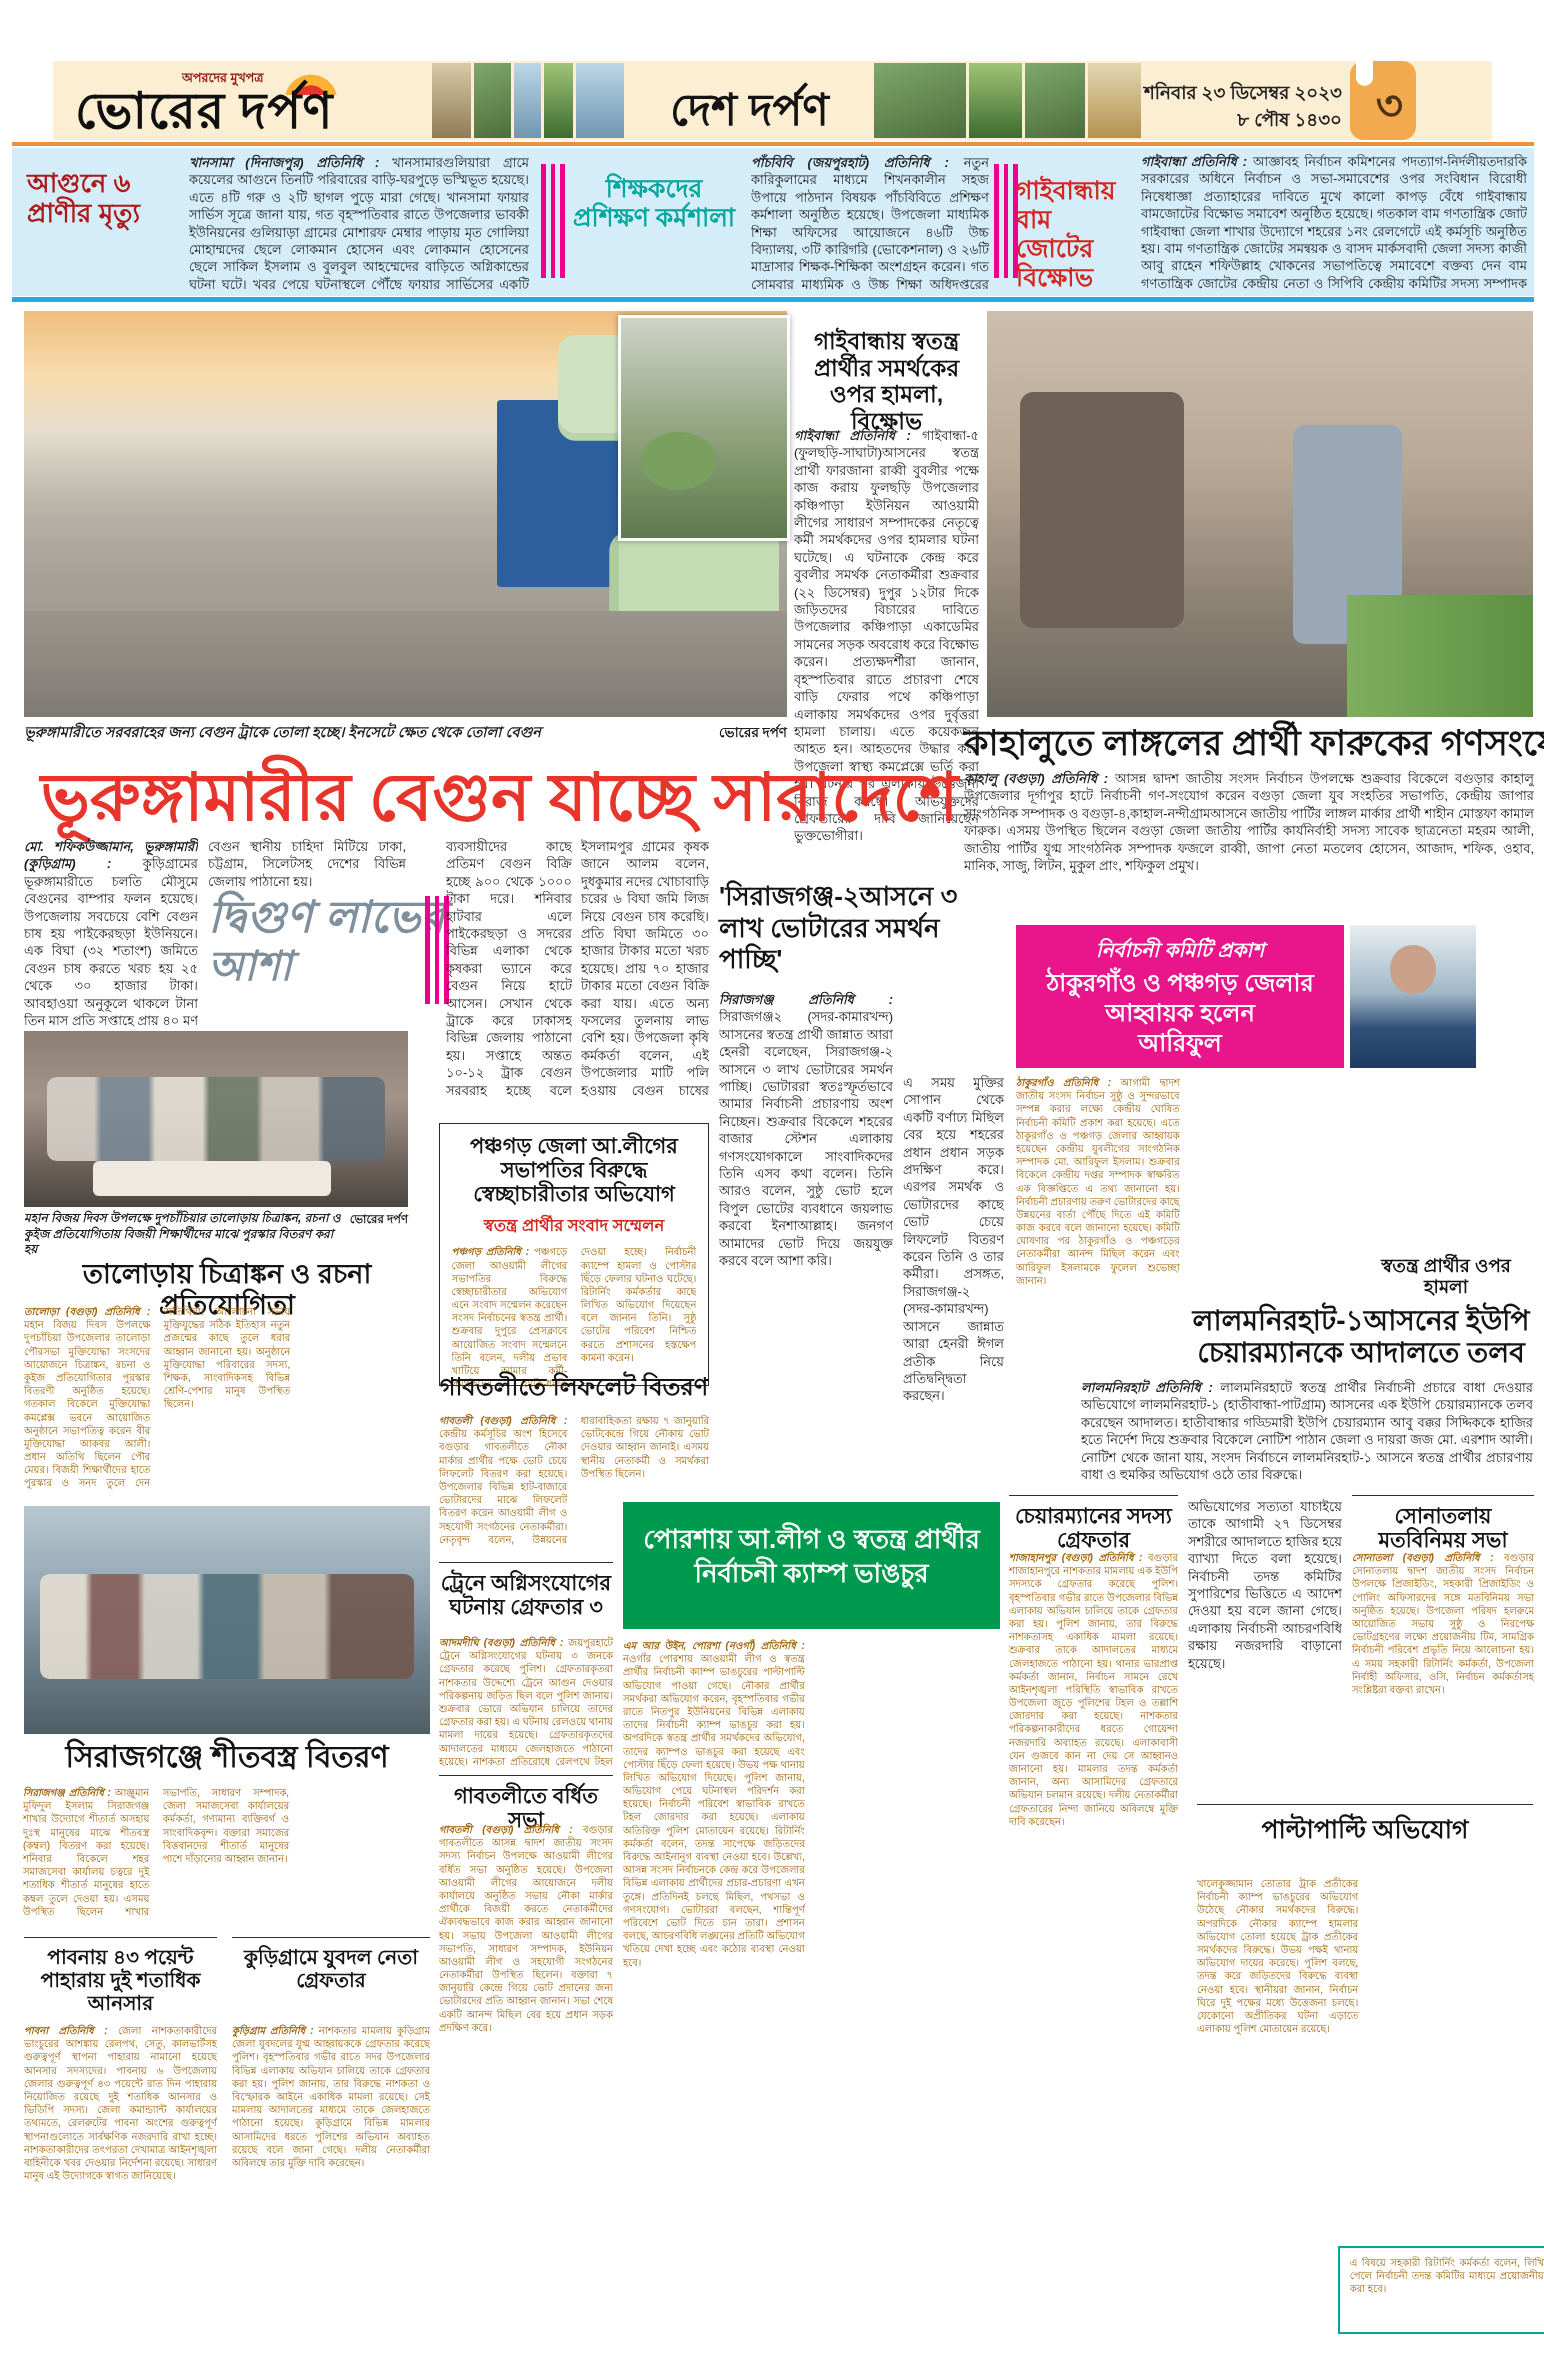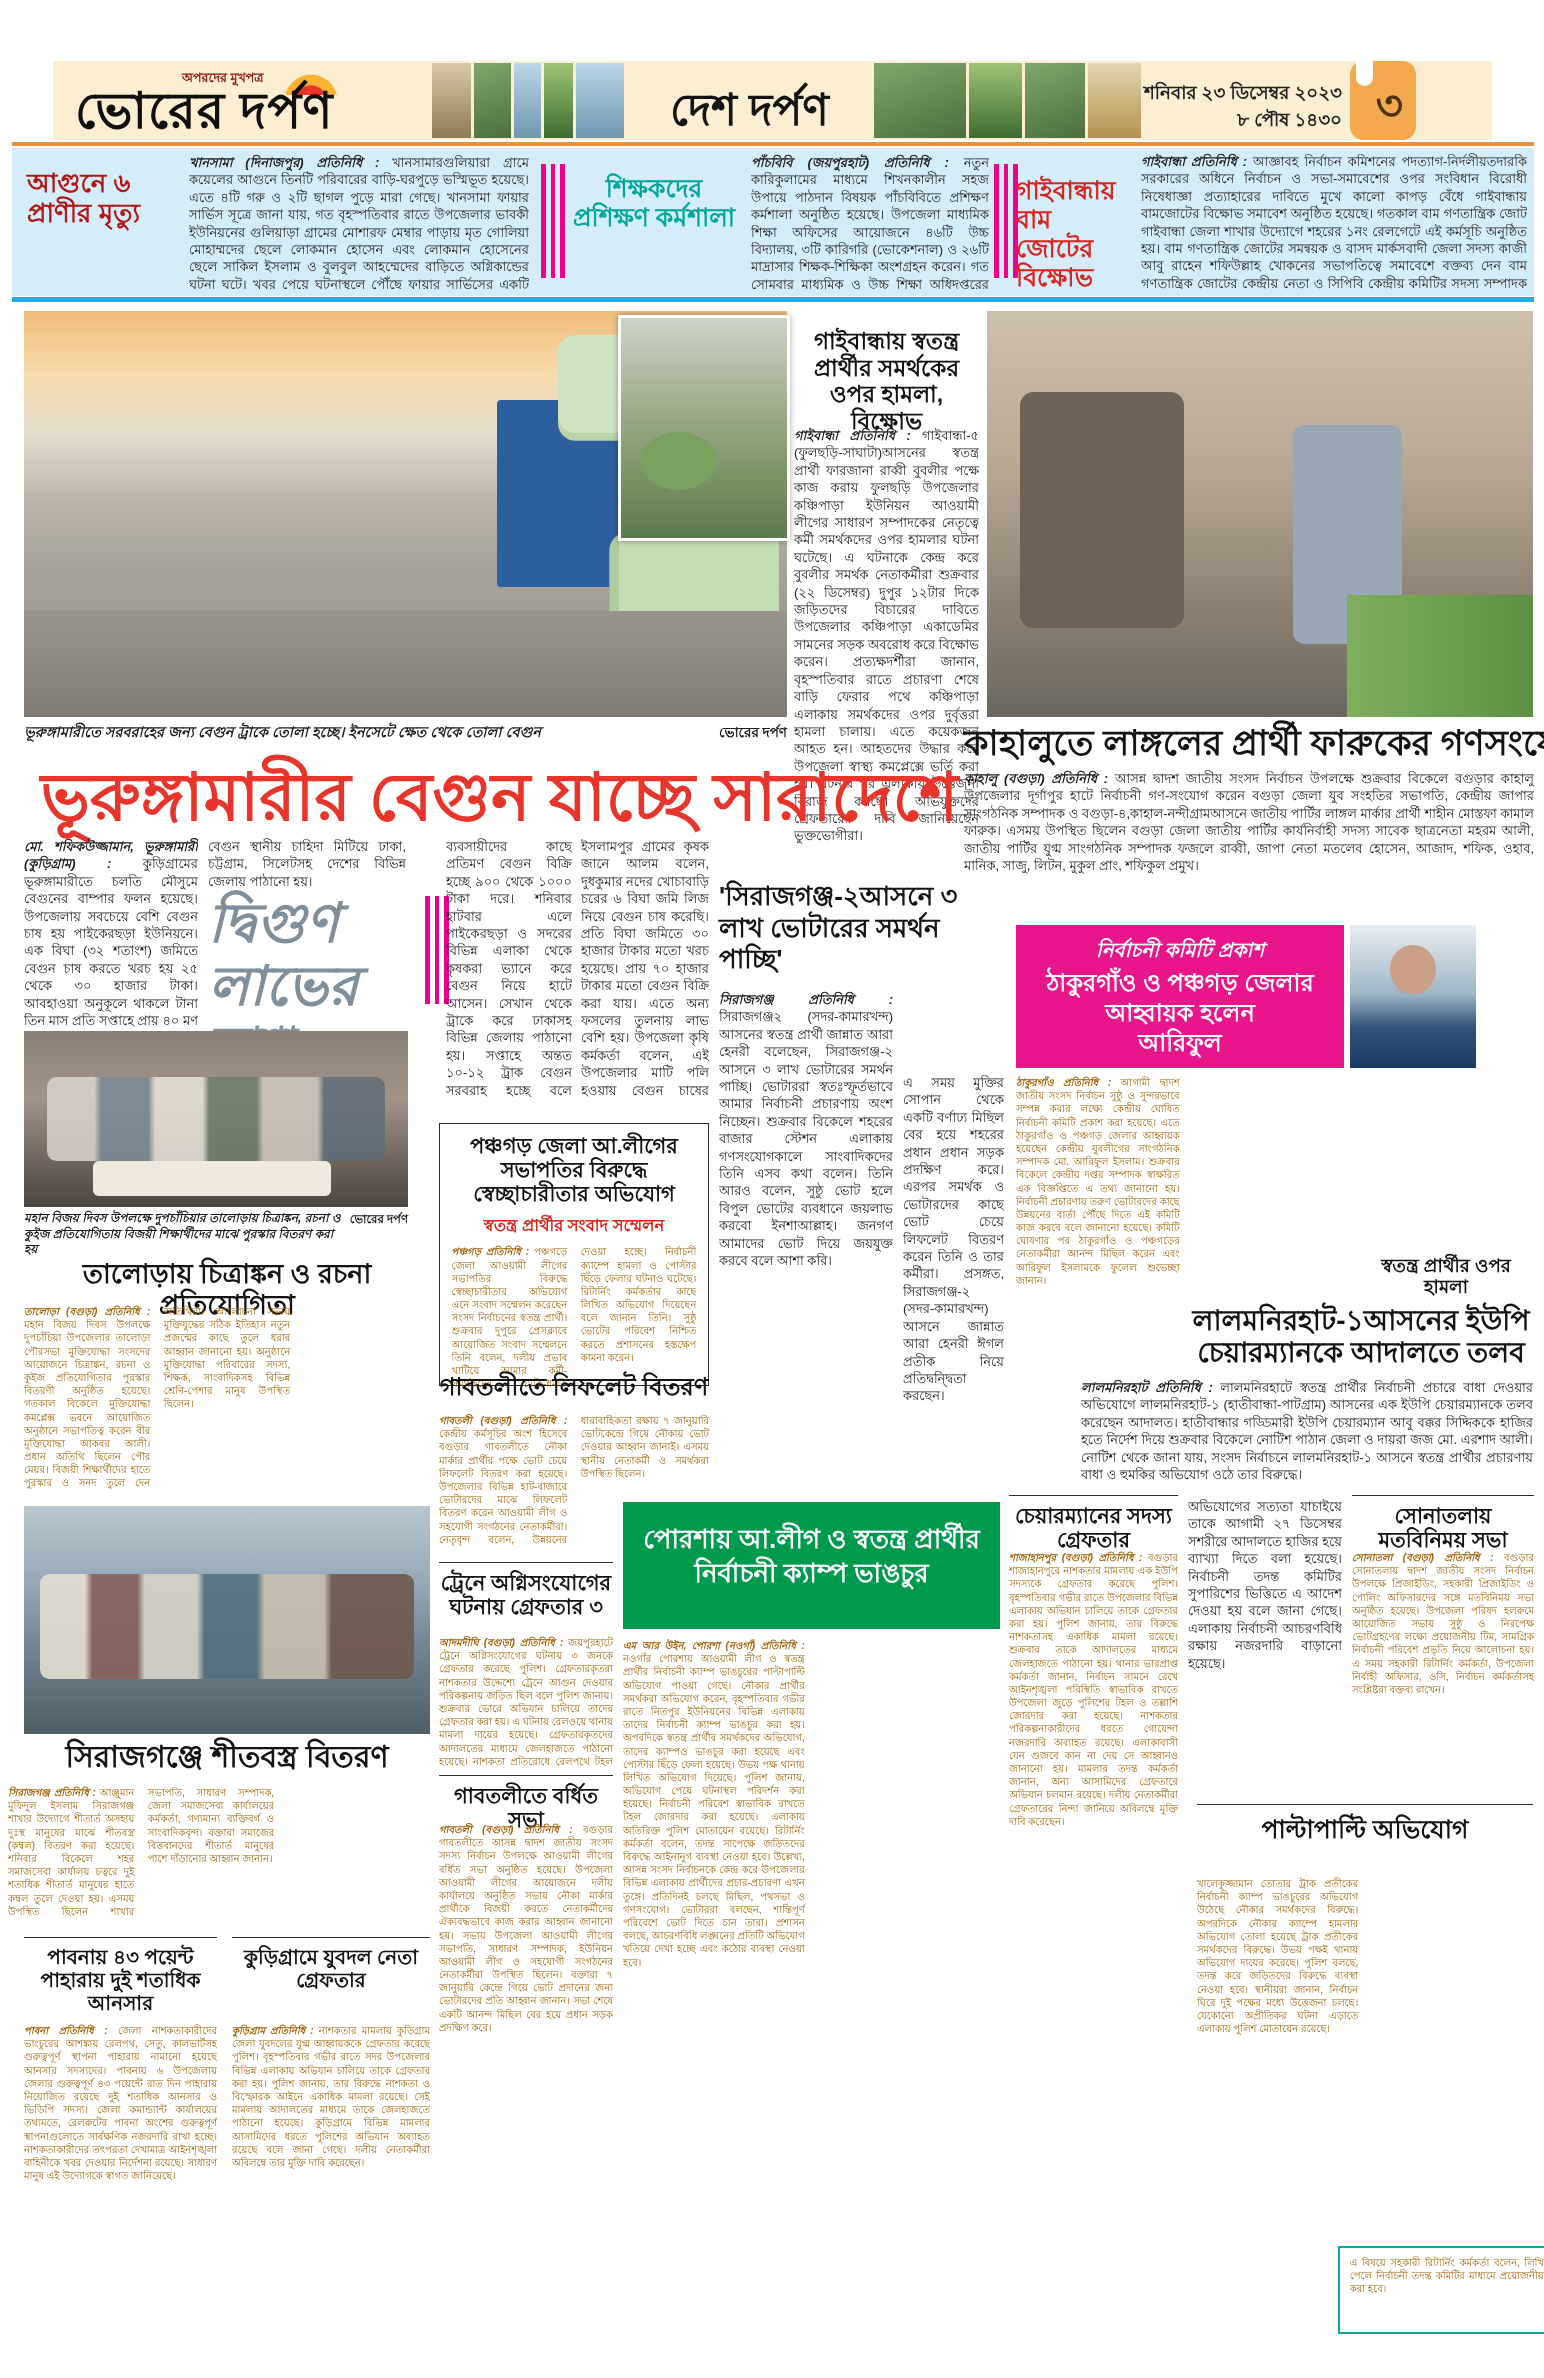--- a/index.html
+++ b/index.html
@@ -130,21 +130,21 @@
 
   <div class="abs body" style="left:24px;top:838px;width:174px;height:189px;">
     <span class="byline">মো. শফিকউজ্জামান, ভূরুঙ্গামারী (কুড়িগ্রাম) :</span>
     <span>কুড়িগ্রামের ভূরুঙ্গামারীতে চলতি মৌসুমে বেগুনের বাম্পার ফলন হয়েছে। উপজেলায় সবচেয়ে বেশি বেগুন চাষ হয় পাইকেরছড়া ইউনিয়নে। এক বিঘা (৩২ শতাংশ) জমিতে বেগুন চাষ করতে খরচ হয় ২৫ থেকে ৩০ হাজার টাকা। আবহাওয়া অনুকূলে থাকলে টানা তিন মাস প্রতি সপ্তাহে প্রায় ৪০ মণ বেগুন তুলে বিক্রি করতে পারেন কৃষকরা।</span>
   </div>
   <div class="abs body" style="left:208px;top:838px;width:198px;height:48px;">
     <span>বেগুন স্থানীয় চাহিদা মিটিয়ে ঢাকা, চট্টগ্রাম, সিলেটসহ দেশের বিভিন্ন জেলায় পাঠানো হয়।</span>
   </div>
 
   <div class="abs" style="left:208px;top:892px;width:243px;height:145px;">
-    <div style="font-size:55px;font-weight:bold;font-style:italic;color:#7f8f9b;line-height:1.15;">দ্বিগুণ লাভের</div>
+    <div style="font-size:44px;font-weight:bold;font-style:italic;color:#7f8f9b;line-height:1.15;">দ্বিগুণ লাভের</div>
     <div style="font-size:41px;font-weight:bold;font-style:italic;color:#7f8f9b;line-height:1.15;">আশা</div>
   </div>
   <div class="abs bars" style="left:425px;top:896px;height:108px;">
       <i></i>
       <i></i>
       <i></i>
     </div>
 
   <div class="abs body" style="left:446px;top:838px;width:126px;height:259px;">
     <span>ব্যবসায়ীদের কাছে প্রতিমণ বেগুন বিক্রি হচ্ছে ৯০০ থেকে ১০০০ টাকা দরে। শনিবার হাটবার এলে পাইকেরছড়া ও সদরের বিভিন্ন এলাকা থেকে কৃষকরা ভ্যানে করে বেগুন নিয়ে হাটে আসেন। সেখান থেকে ট্রাকে করে ঢাকাসহ বিভিন্ন জেলায় পাঠানো হয়। সপ্তাহে অন্তত ১০-১২ ট্রাক বেগুন সরবরাহ হচ্ছে বলে জানান ব্যবসায়ীরা। এ মৌসুমে প্রায় ৫ কোটি টাকার বেগুন বিক্রির আশা করছেন চাষিরা।</span>
@@ -165,21 +165,21 @@
   <div class="abs hl" style="left:24px;top:1259px;width:406px;font-size:27px;">তালোড়ায় চিত্রাঙ্কন ও রচনা প্রতিযোগিতা</div>
   <div class="abs body-sm cols3" style="left:24px;top:1305px;width:406px;height:193px;">
     <span class="byline">তালোড়া (বগুড়া) প্রতিনিধি :</span>
     <span>মহান বিজয় দিবস উপলক্ষে দুপচাঁচিয়া উপজেলার তালোড়া পৌরসভা মুক্তিযোদ্ধা সংসদের আয়োজনে চিত্রাঙ্কন, রচনা ও কুইজ প্রতিযোগিতার পুরস্কার বিতরণী অনুষ্ঠিত হয়েছে। গতকাল বিকেলে মুক্তিযোদ্ধা কমপ্লেক্স ভবনে আয়োজিত অনুষ্ঠানে সভাপতিত্ব করেন বীর মুক্তিযোদ্ধা আকবর আলী। প্রধান অতিথি ছিলেন পৌর মেয়র। বিজয়ী শিক্ষার্থীদের হাতে পুরস্কার ও সনদ তুলে দেন অতিথিরা। আলোচনা সভায় মুক্তিযুদ্ধের সঠিক ইতিহাস নতুন প্রজন্মের কাছে তুলে ধরার আহ্বান জানানো হয়। অনুষ্ঠানে মুক্তিযোদ্ধা পরিবারের সদস্য, শিক্ষক, সাংবাদিকসহ বিভিন্ন শ্রেণি-পেশার মানুষ উপস্থিত ছিলেন।</span>
   </div>
 
   <div class="photo" style="left:24px;top:1506px;width:406px;height:228px;background:linear-gradient(180deg,#b9c7cf 0%,#93a8b4 35%,#6e828e 65%,#4f5e66 100%);">
     <div style="position:absolute;left:4%;top:30%;width:92%;height:46%;background:linear-gradient(90deg,#e4ded2 0 12%,#88605a 14% 26%,#d7d2c8 28% 42%,#54707e 44% 58%,#c8beae 60% 76%,#70584e 78% 100%);border-radius:9.7px;opacity:.9;"></div>
   </div>
   <div class="abs hl" style="left:24px;top:1740px;width:406px;font-size:30px;">সিরাজগঞ্জে শীতবস্ত্র বিতরণ</div>
-  <div class="abs body-sm cols3" style="left:8px;top:1786px;width:406px;height:143px;">
+  <div class="abs body-sm cols3" style="left:23px;top:1786px;width:406px;height:143px;">
     <span class="byline">সিরাজগঞ্জ প্রতিনিধি :</span>
     <span>আঞ্জুমান মুফিদুল ইসলাম সিরাজগঞ্জ শাখার উদ্যোগে শীতার্ত অসহায় দুঃস্থ মানুষের মাঝে শীতবস্ত্র (কম্বল) বিতরণ করা হয়েছে। শনিবার বিকেলে শহর সমাজসেবা কার্যালয় চত্বরে দুই শতাধিক শীতার্ত মানুষের হাতে কম্বল তুলে দেওয়া হয়। এসময় উপস্থিত ছিলেন শাখার সভাপতি, সাধারণ সম্পাদক, জেলা সমাজসেবা কার্যালয়ের কর্মকর্তা, গণ্যমান্য ব্যক্তিবর্গ ও সাংবাদিকবৃন্দ। বক্তারা সমাজের বিত্তবানদের শীতার্ত মানুষের পাশে দাঁড়ানোর আহ্বান জানান।</span>
   </div>
 
   <div class="abs hl rule-top" style="left:24px;top:1937px;width:193px;font-size:20px;padding-top:7.7px;">পাবনায় ৪৩ পয়েন্ট পাহারায় দুই শতাধিক আনসার</div>
   <div class="abs body-sm" style="left:24px;top:2024px;width:193px;height:336px;">
     <span class="byline">পাবনা প্রতিনিধি :</span>
     <span>জেলা নাশকতাকারীদের ভাংচুরের আশঙ্কায় রেলপথ, সেতু, কালভার্টসহ গুরুত্বপূর্ণ স্থাপনা পাহারায় নামানো হয়েছে আনসার সদস্যদের। পাবনায় ৬ উপজেলায় জেলার গুরুত্বপূর্ণ ৪৩ পয়েন্টে রাত দিন পাহারায় নিয়োজিত রয়েছে দুই শতাধিক আনসার ও ভিডিপি সদস্য। জেলা কমান্ড্যান্ট কার্যালয়ের তথ্যমতে, রেলরুটের পাবনা অংশের গুরুত্বপূর্ণ স্থাপনাগুলোতে সার্বক্ষণিক নজরদারি রাখা হচ্ছে। নাশকতাকারীদের তৎপরতা দেখামাত্র আইনশৃঙ্খলা বাহিনীকে খবর দেওয়ার নির্দেশনা রয়েছে। সাধারণ মানুষ এই উদ্যোগকে স্বাগত জানিয়েছে।</span>
   </div>
 

